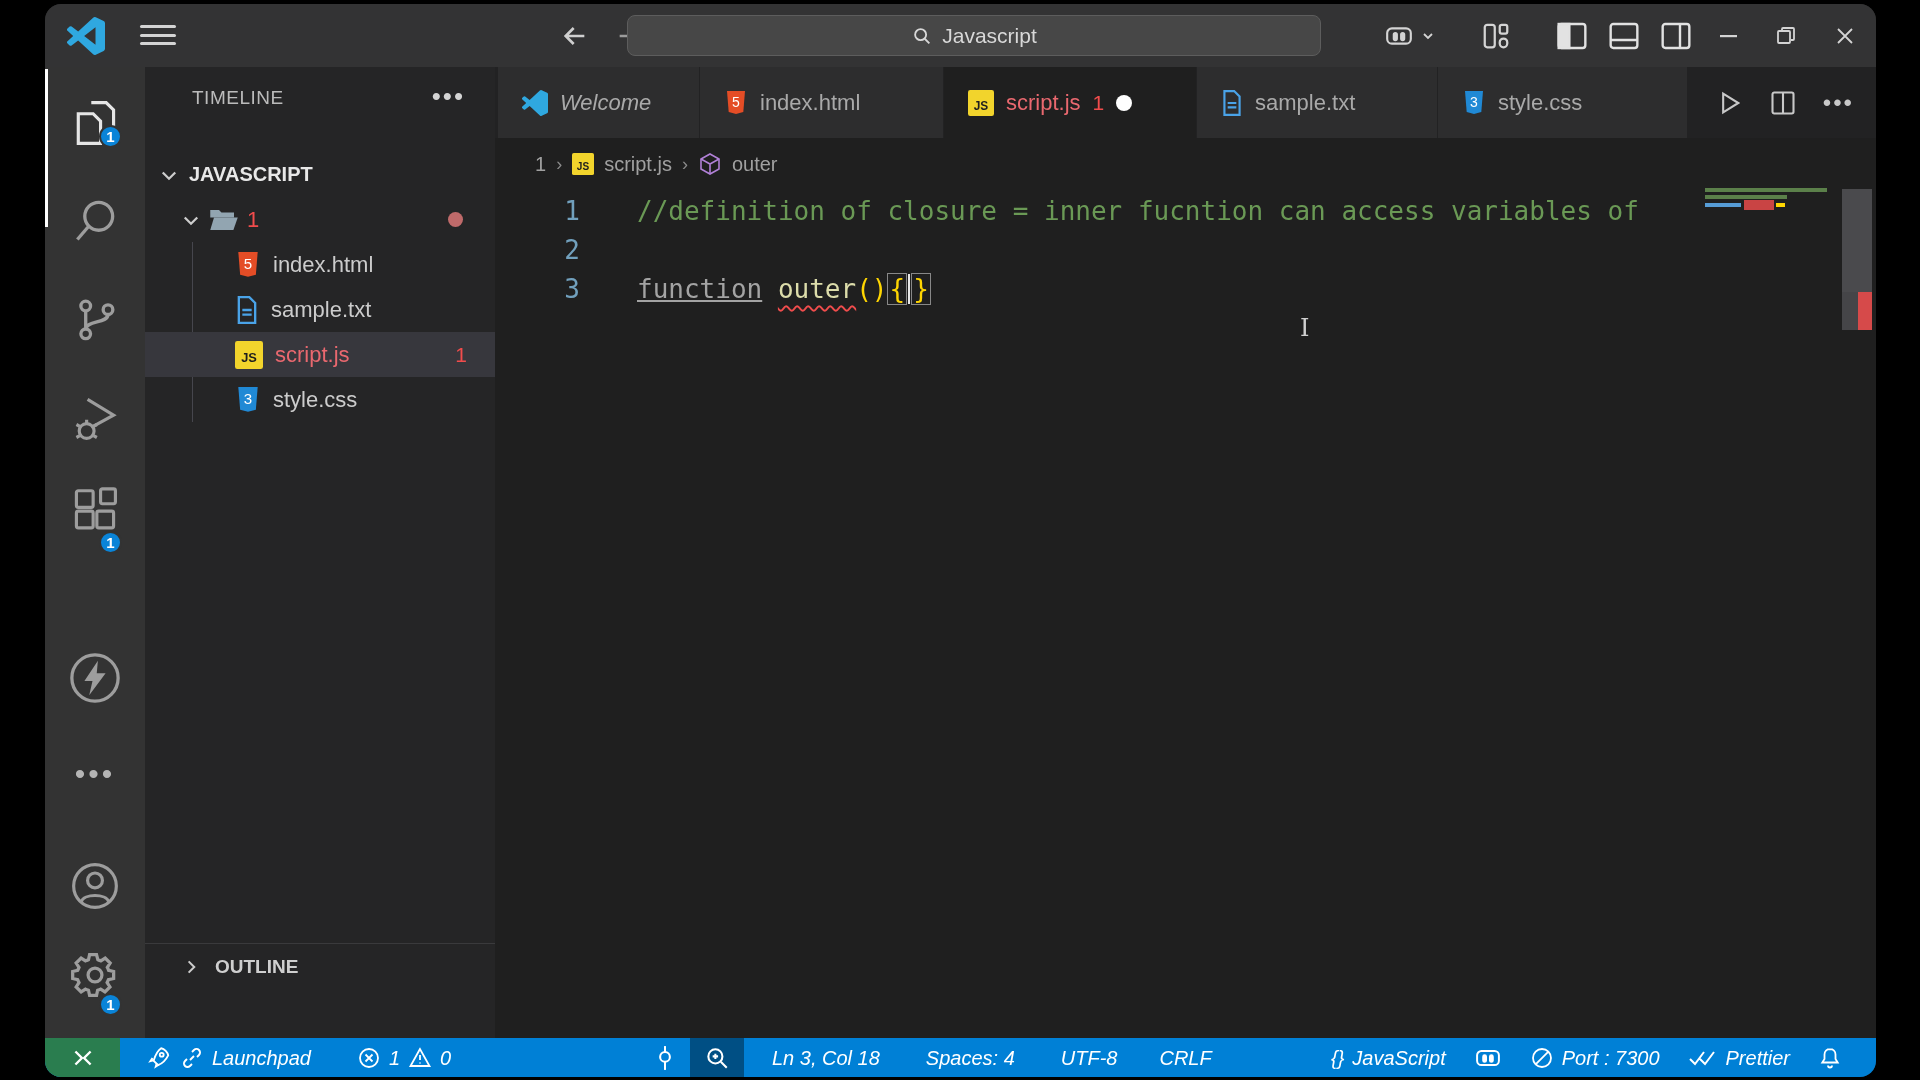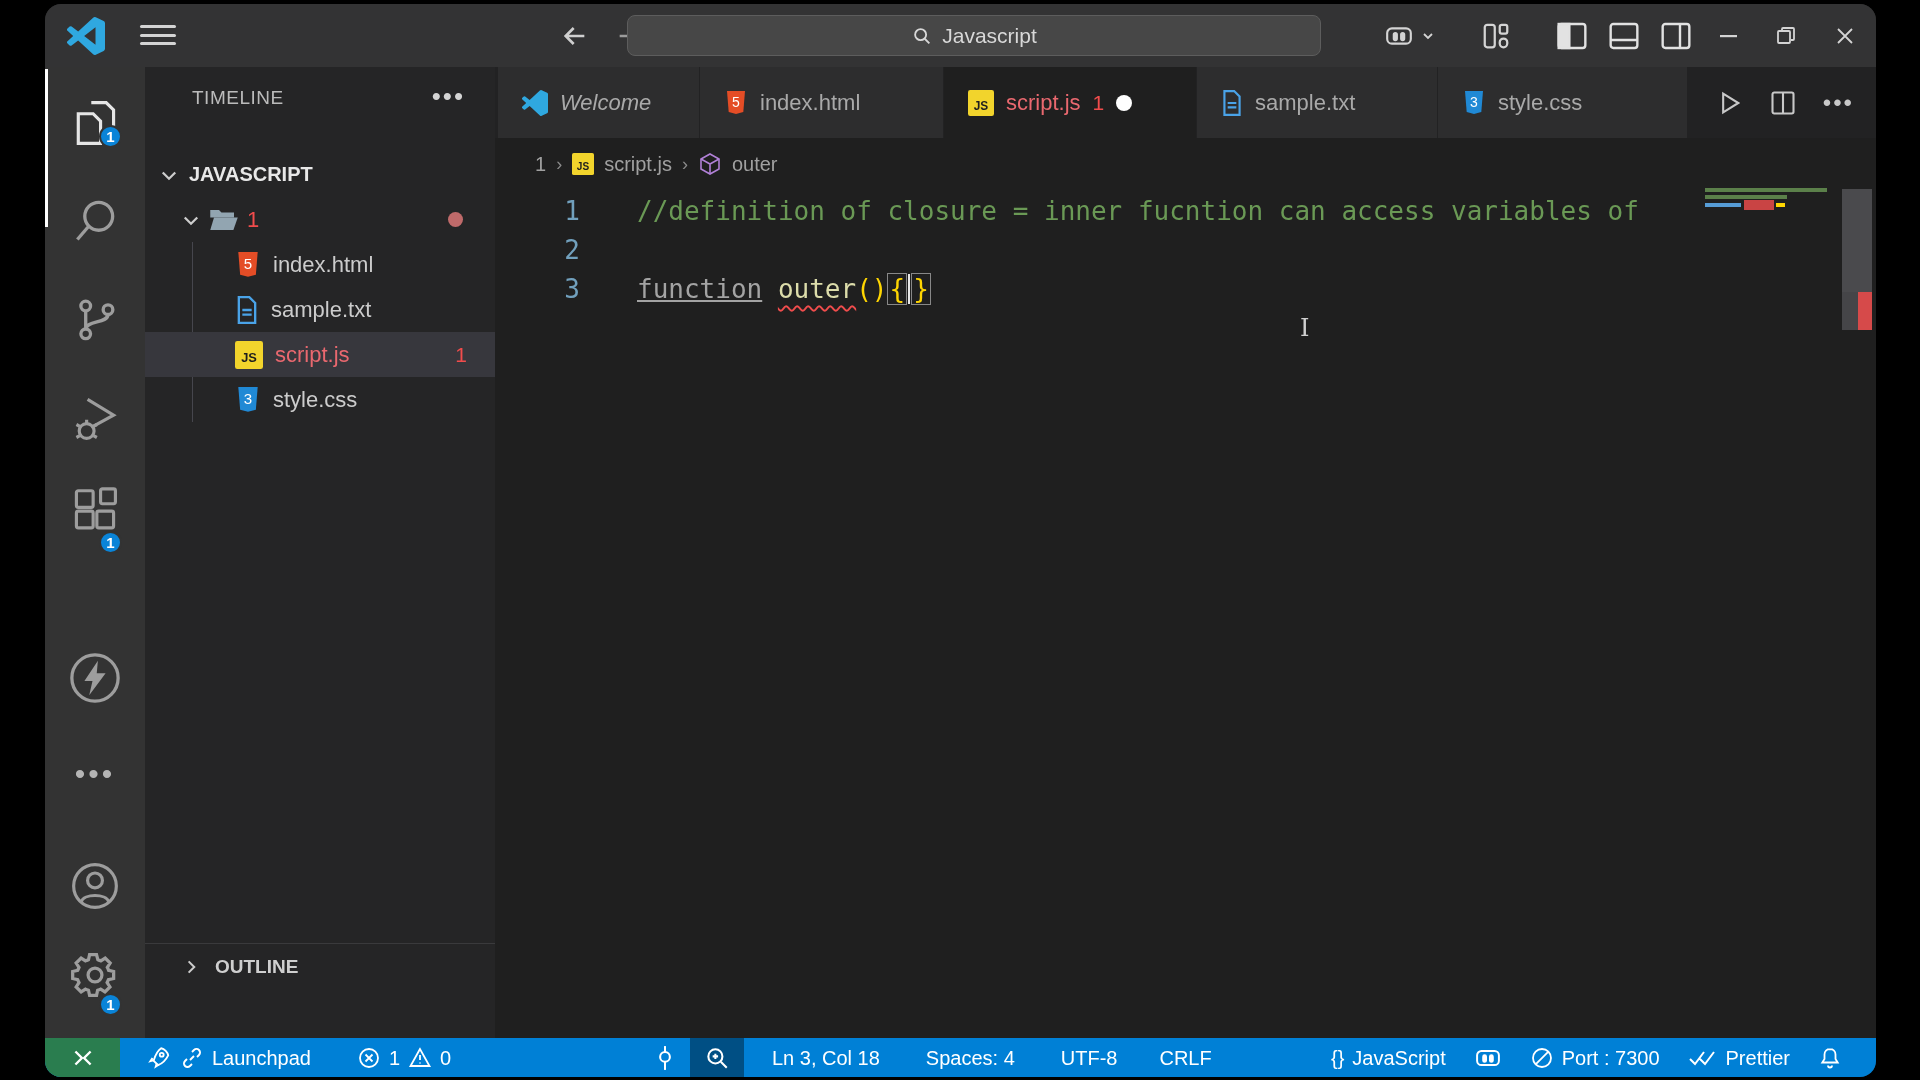--- a/index.html
+++ b/index.html
@@ -73,21 +73,21 @@
   .scroll-thumb { position:absolute; left:1797px; top:185px; width:30px; height:103px; background:#4a4a4d; }
   .scroll-tail { position:absolute; left:1797px; top:288px; width:16px; height:38px; background:#454548; }
   .scroll-err { position:absolute; left:1813px; top:288px; width:14px; height:38px; background:#d64a4a; }
 
   
   .statusbar { position:absolute; left:0; top:1034px; width:100%; height:40px; background:#0080d6;
     color:#fff; font-size:20px; }
   .sb-left { position:absolute; left:0; top:0; height:40px; display:flex; align-items:center; }
   .sb-mid { position:absolute; left:595px; top:0; height:40px; display:flex; align-items:center; }
   .sb-right { position:absolute; right:34px; top:0; height:40px; display:flex; align-items:center; }
-  .st-item { display:flex; align-items:center; gap:8px; padding:0 14px; height:40px; }
+  .st-item { display:flex; align-items:center; gap:8px; padding:0 14px; height:40px;font-style:italic; }
   .remote { width:75px; height:40px; background:#2a7d4f; display:flex; align-items:center; justify-content:center; }
   .zoom-item { background:rgba(0,0,0,.38); }
 </style>
 </head>
 <body>
 
 <div class="window">
 
   <div class="titlebar">
     <div class="logo">

